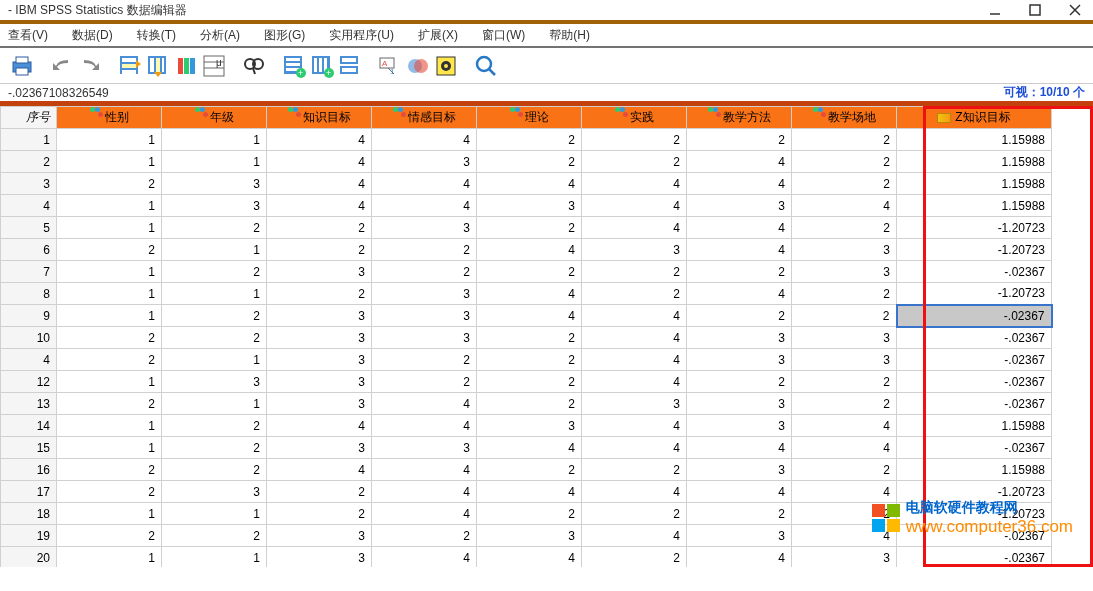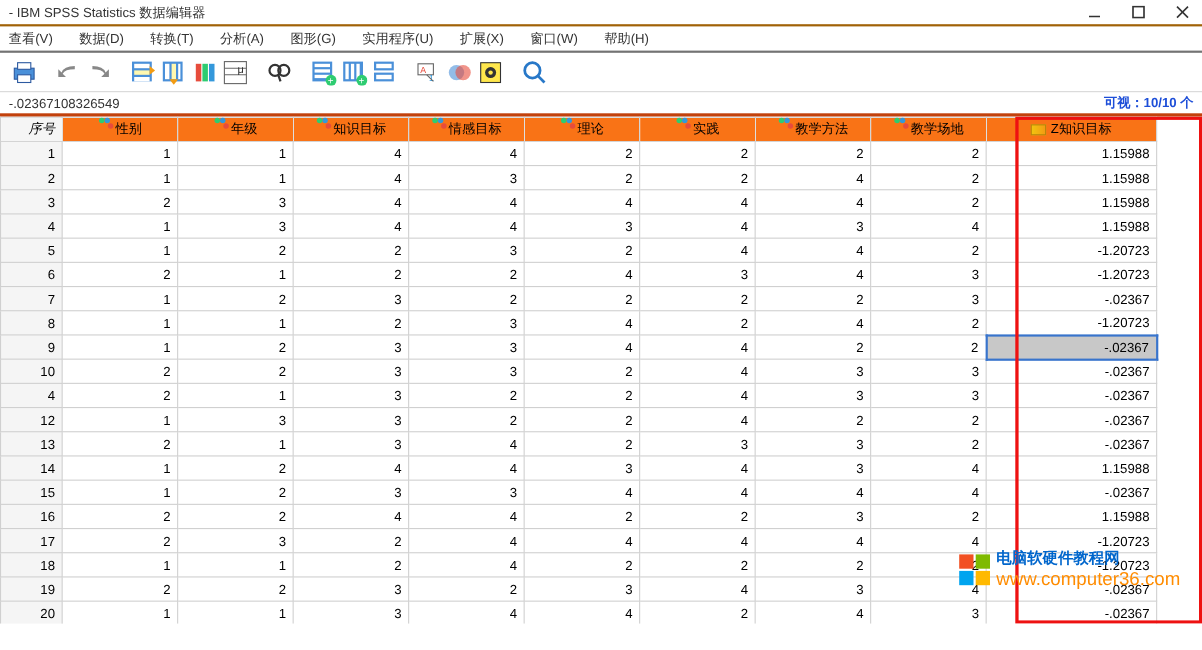--- a/index.html
+++ b/index.html
@@ -1,26 +1,26 @@
 <!DOCTYPE html>
 <html><head>
 <meta charset="utf-8">
 <style>
 * { box-sizing: border-box; margin: 0; padding: 0; }
 body { font-family: "Microsoft YaHei", Arial, sans-serif; font-size: 12px; background: #fff; overflow: hidden; }
-.titlebar { height: 24px; display: flex; align-items: center; padding: 0 8px; border-bottom: 2px solid #a16207; }
+.titlebar { height: 24px; display: flex; align-items: center; padding: 0 8px; border-bottom: 4px solid #a16207; }
 .titlebar-text { flex: 1; color: #333; }
 .win-controls { display: flex; gap: 20px; }
 .win-btn { width: 20px; height: 20px; display: flex; align-items: center; justify-content: center; color: #333; }
 .menubar { height: 24px; display: flex; align-items: center; padding: 0 4px; gap: 16px; border-bottom: 2px solid #737373; }
 .menu-item { color: #333; padding: 2px 4px; }
 .toolbar { height: 36px; display: flex; align-items: center; padding: 4px 8px; gap: 0; border-bottom: 1px solid #ccc; }
 .tool-btn { width: 28px; height: 28px; display: flex; align-items: center; justify-content: center; }
 .tool-sep { width: 12px; }
-.formula-bar { height: 22px; display: flex; align-items: center; border-bottom: 3px solid #c2410c; background: #fff; }
+.formula-bar { height: 22px; display: flex; align-items: center; border-bottom: 5px solid #c2410c; background: #fff; }
 .formula-val { flex: 1; padding: 0 8px; color: #333; }
 .visible-label { padding: 0 8px; color: #1d4ed8; font-weight: bold; }
 .grid-container { position: relative; width: 1093px; height: 461px; overflow: hidden; }
 table { border-collapse: collapse; table-layout: fixed; }
 th, td { border: 1px solid #d0d0d0; height: 22px; padding: 0 6px; text-align: right; font-weight: normal; background: #fff; font-size: 12px; }
 th { background: #f97316; text-align: center; position: relative; }
 .col-rowhead { width: 56px; background: #f5f5f5; text-align: right; font-style: italic; }
 td.rowhead { background: #f5f5f5; text-align: right; }
 .col-data { width: 105px; }
 .col-z { width: 155px; }

